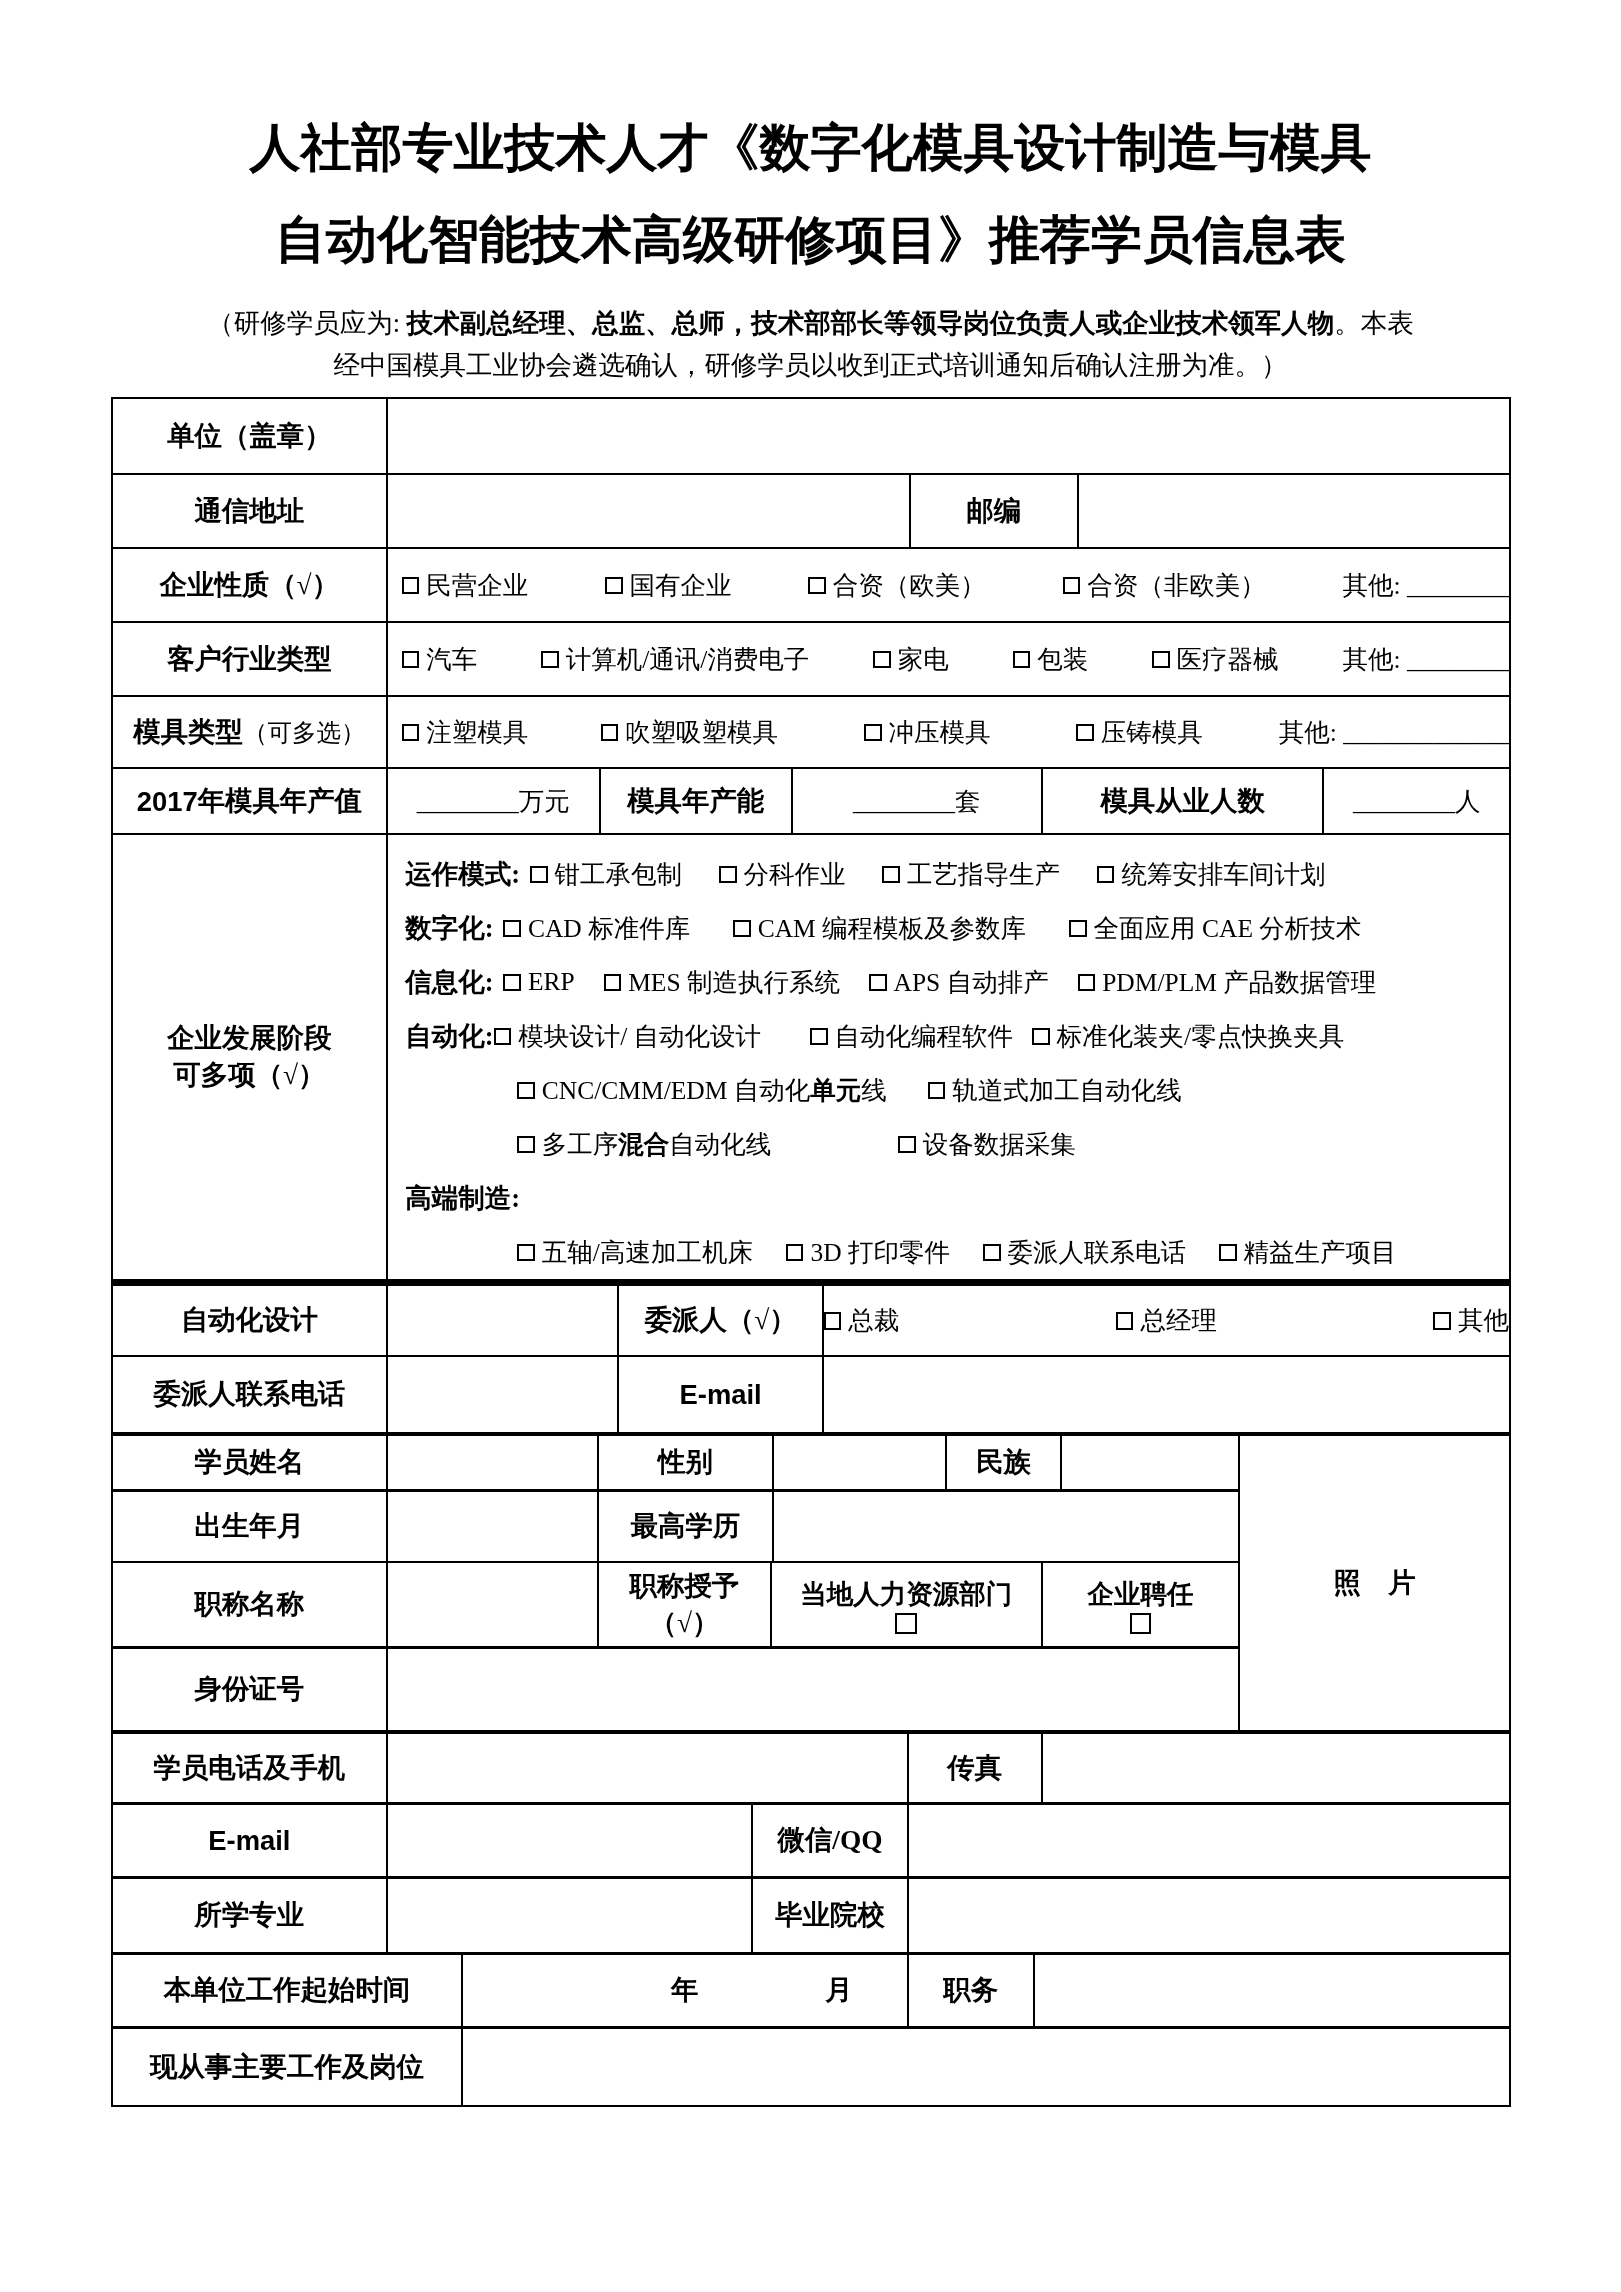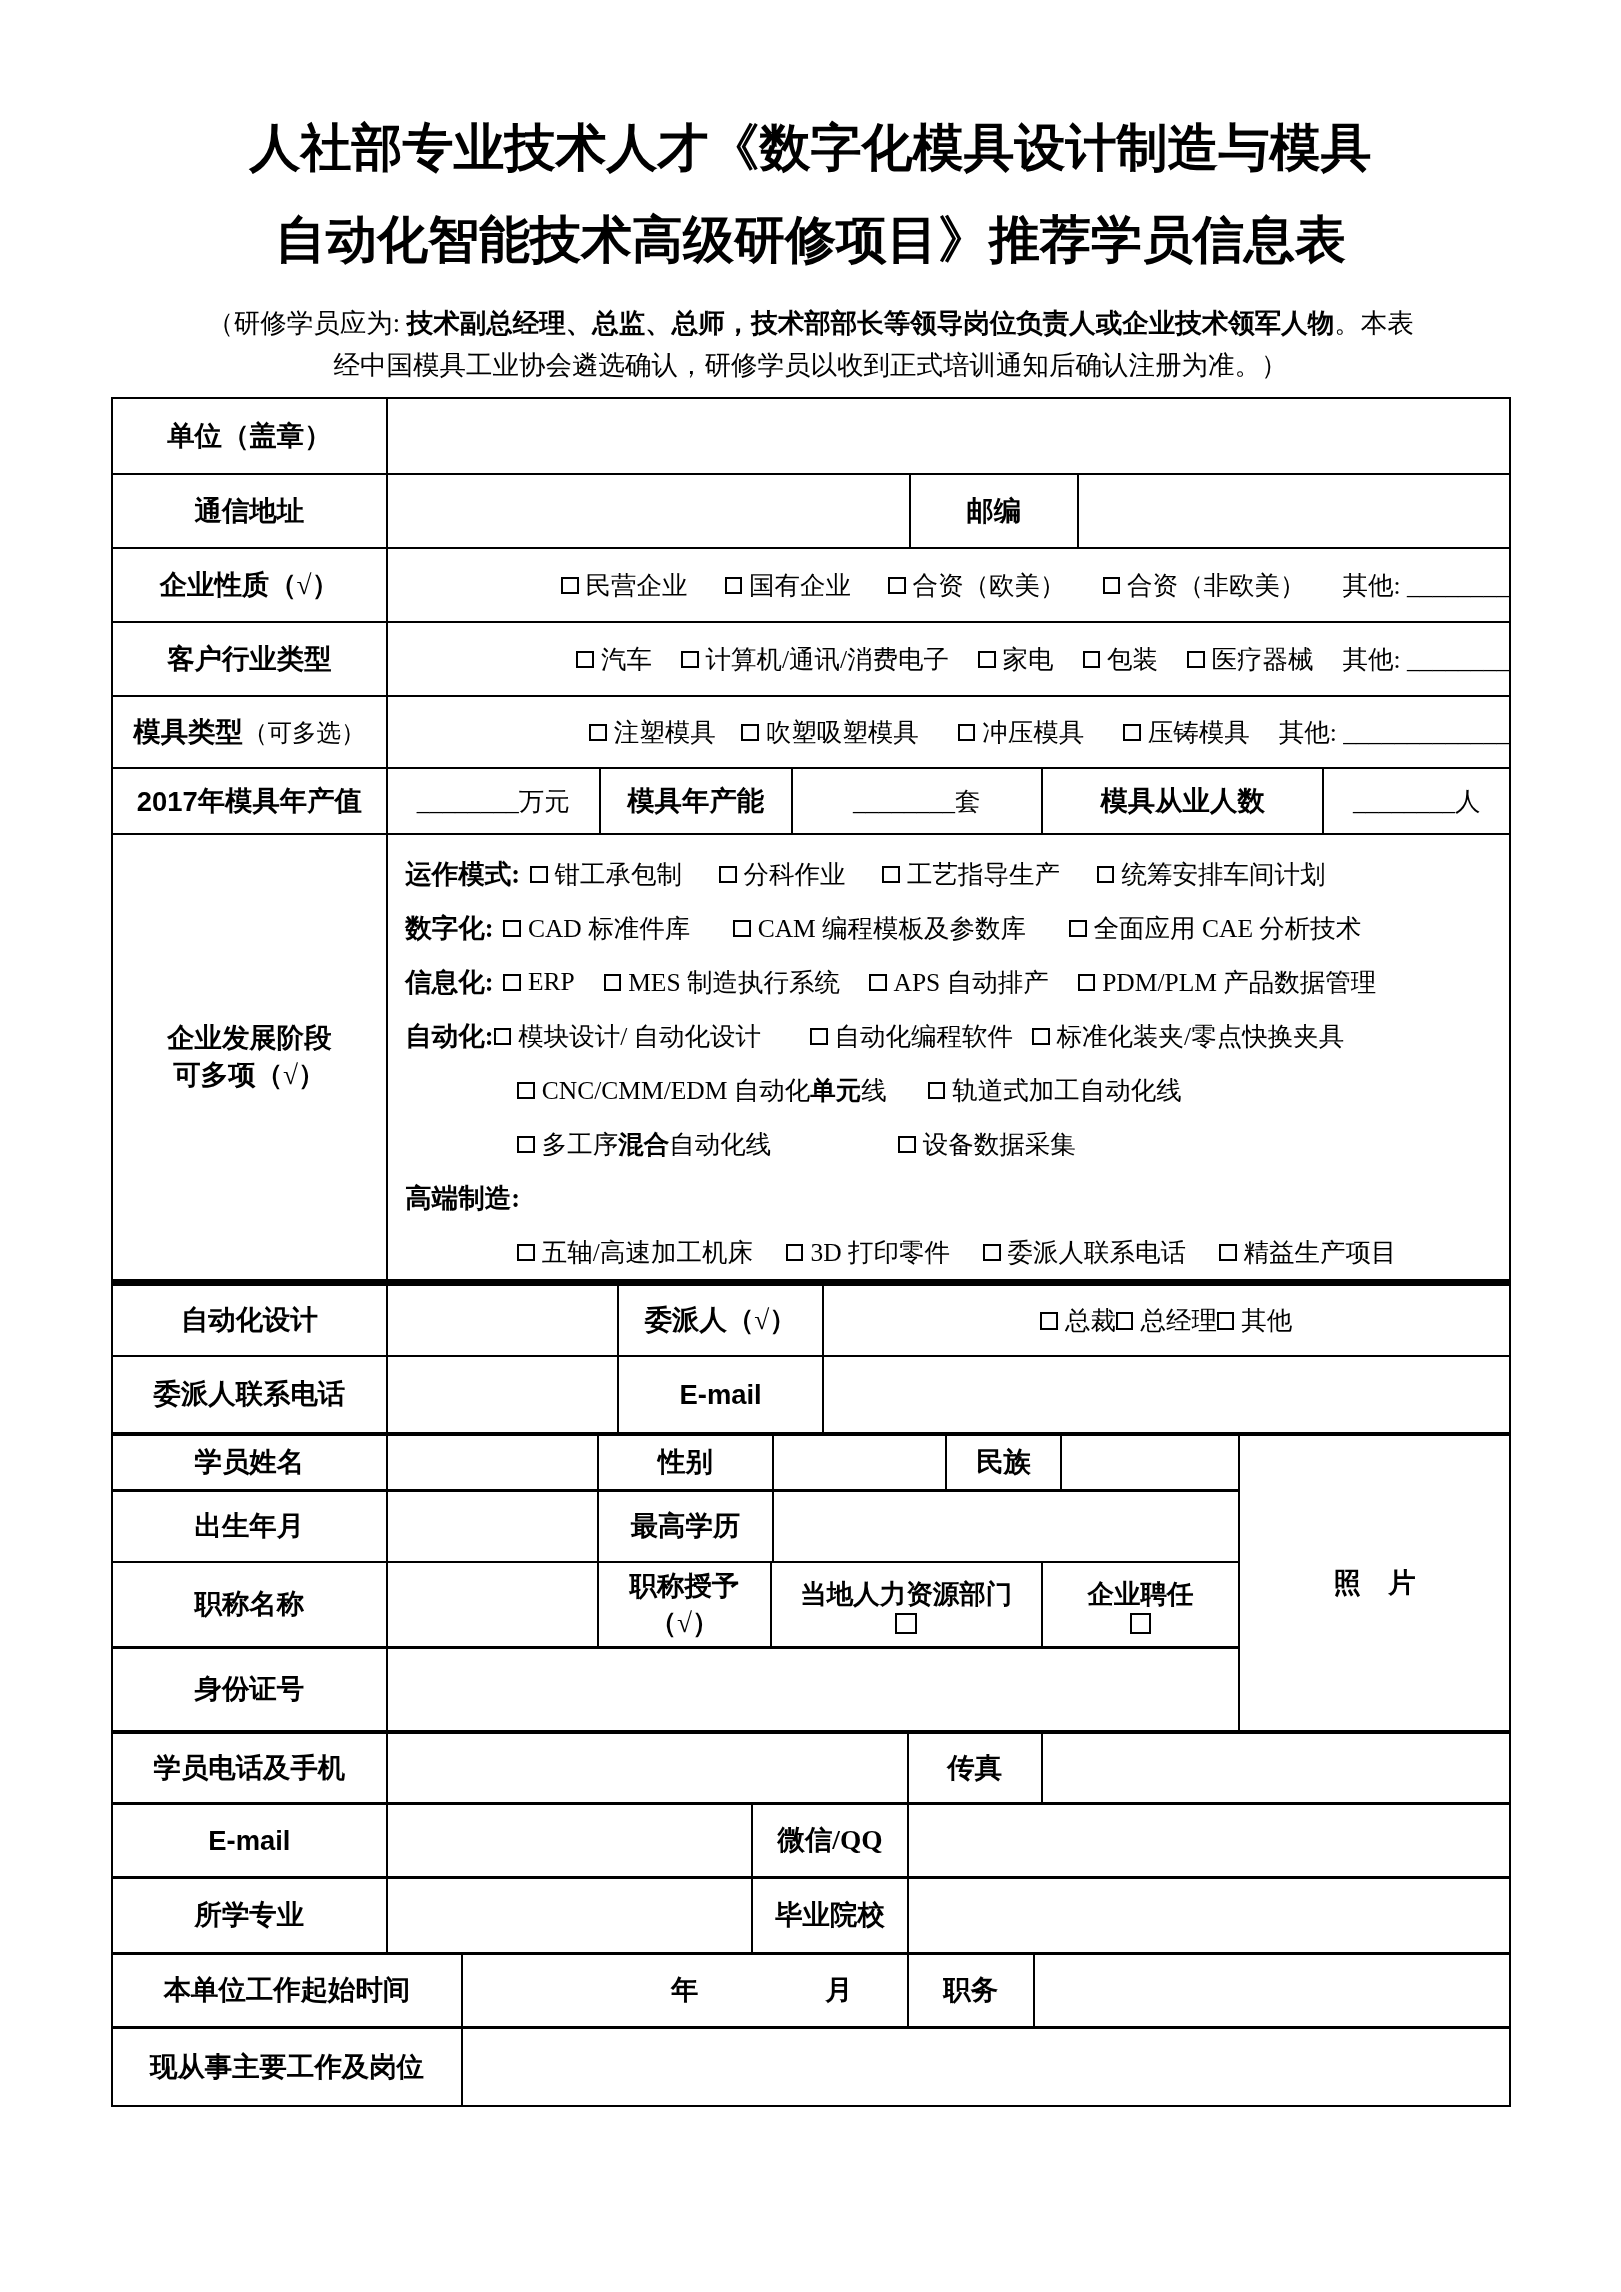--- a/index.html
+++ b/index.html
@@ -14,21 +14,21 @@
   .note b { font-weight:bold; }
 
   .tbl { margin:11.8px 0 0 111px; width:1400px; border:2.9px solid #000; }
   .r { display:flex; border-bottom:2.9px solid #000; align-items:stretch; }
   .r.bb4 { border-bottom-width:3.9px; }
   .r.bb5 { border-bottom-width:4.9px; }
   .r.bb0 { border-bottom:none; }
   .c { border-right:2px solid #000; display:flex; align-items:center; justify-content:center;
        font-size:25.5px; overflow:hidden; }
   .c.noR { border-right:none; }
-  .c.left { justify-content:flex-end; padding-left:24px; }
+  .c.left { justify-content:space-between; padding-left:14px; }
   .lab { font-weight:bold; font-size:27.4px; text-align:right; line-height:37px; }
   .sans { font-family:"Liberation Sans","DejaVu Sans",sans-serif; }
 
   .dbl { height:4.9px; border-top:4.9px solid #000; border-bottom:3.9px solid #000; background:#fff; }
 
   .cb { display:inline-block; flex:none; width:17.6px; height:17.6px; border:2px solid #000;
         margin-right:6.9px; background:#fff; }
   .cbBig { display:inline-block; width:21.6px; height:21.6px; border:2px solid #000; background:#fff; }
   .opt { display:inline-flex; align-items:center; margin-right:37px; white-space:nowrap; }
   .opt:last-child { margin-right:0; }
@@ -293,21 +293,21 @@
         </div>
       </div>
     </div>
 
     <div class="dbl"></div>
 
     <div class="r hB1">
       <div class="c lab" style="width:19.68%">自动化设计</div>
       <div class="c" style="width:16.60%"></div>
       <div class="c lab" style="width:14.64%">委派人（√）</div>
-      <div class="c noR" style="width:49.08%; justify-content:center">
+      <div class="c noR" style="width:49.08%; justify-content:space-between">
         <span class="opt" style="margin-right:0">
             <span class="cb"></span>
             <span>总裁</span>
           </span>
         <span class="opt" style="margin-right:0">
             <span class="cb"></span>
             <span>总经理</span>
           </span>
         <span class="opt" style="margin-right:0">
             <span class="cb"></span>

